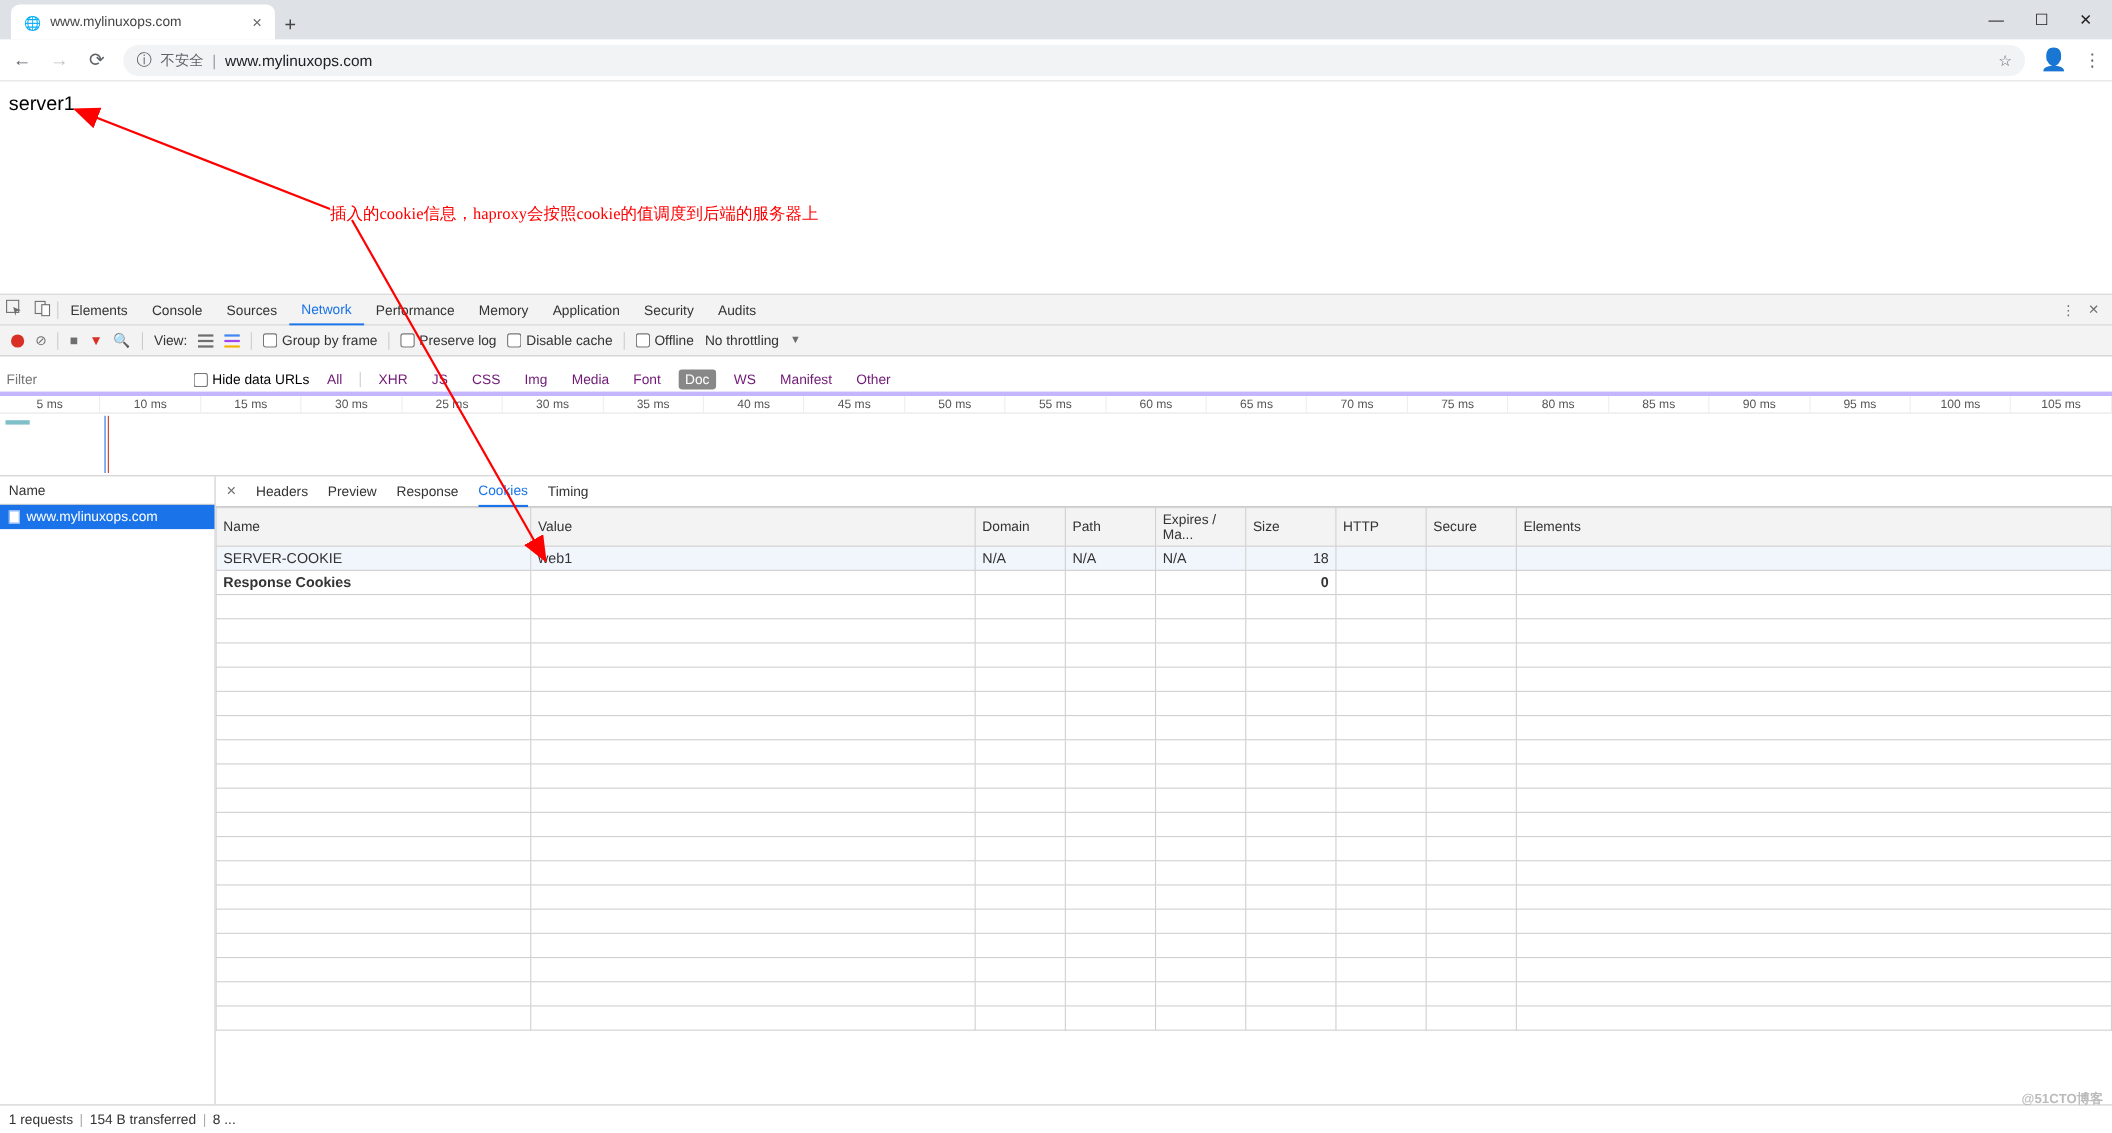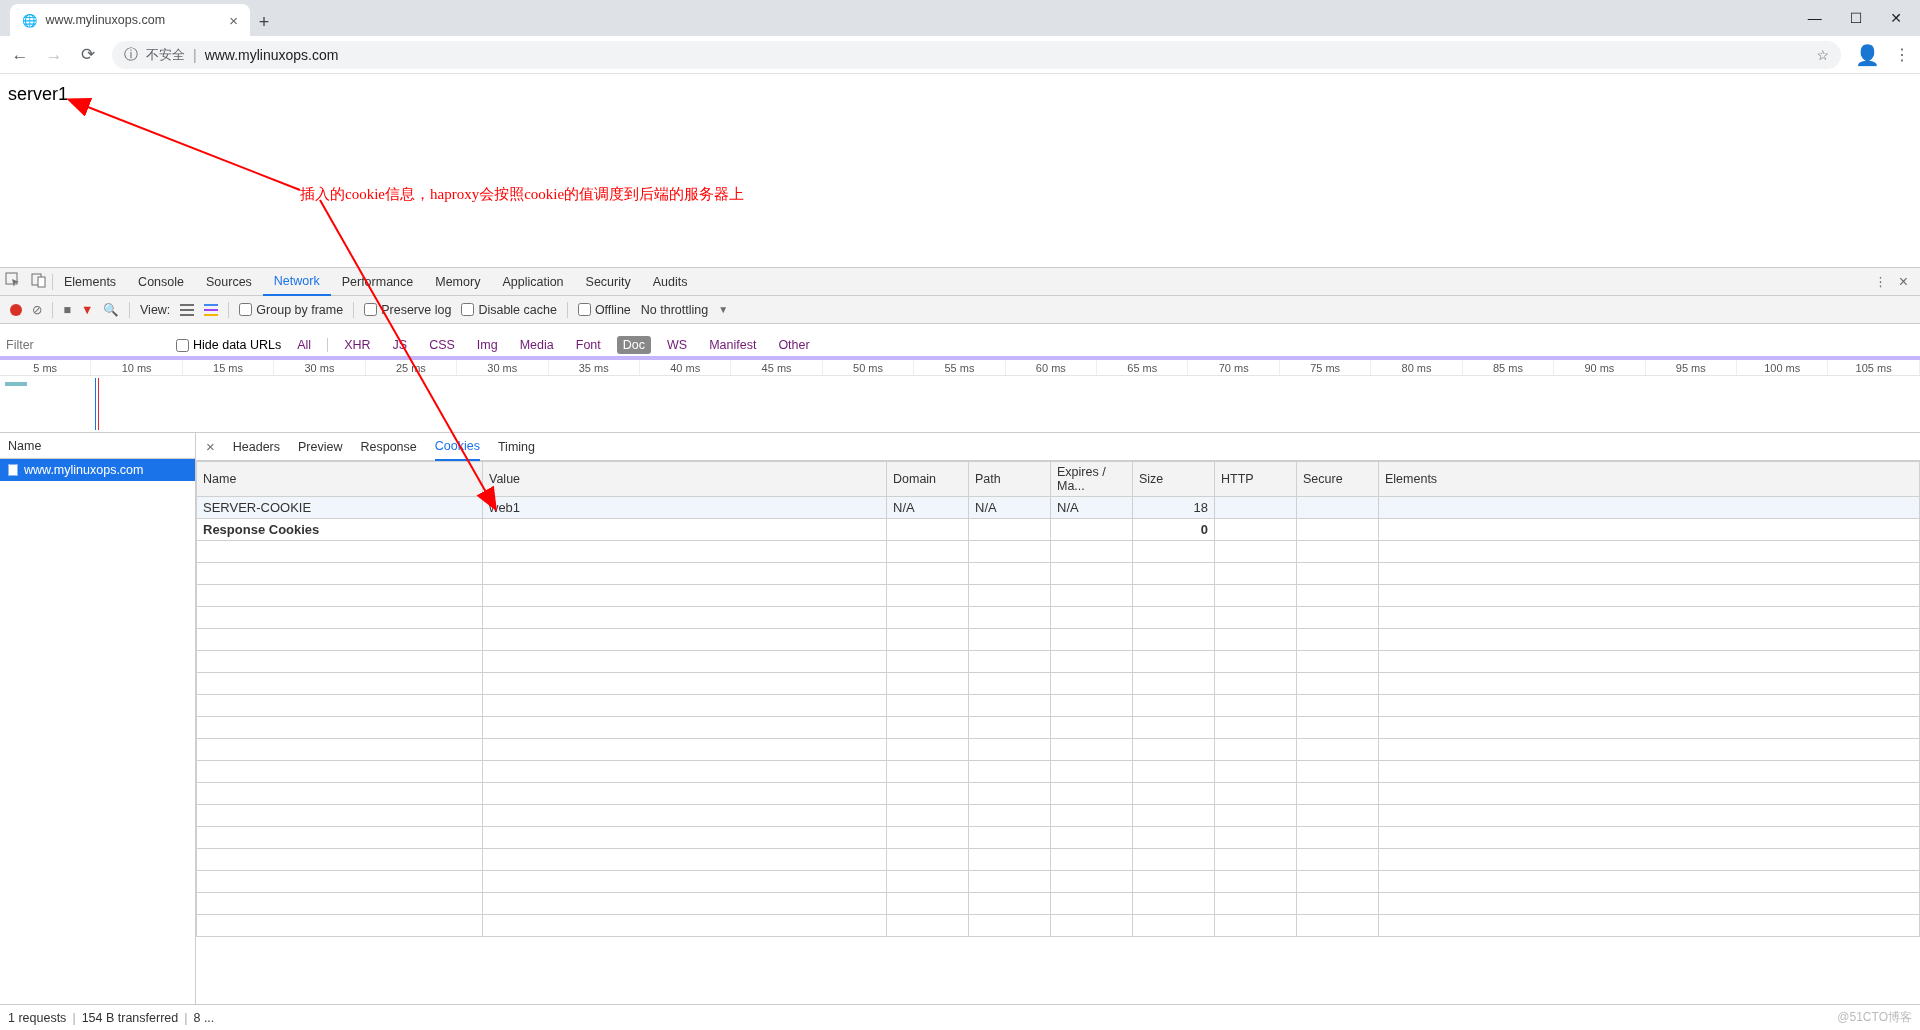--- a/index.html
+++ b/index.html
@@ -73,21 +73,21 @@
   th, td { border: 1px solid #d0d0d0; padding: 3px 6px; text-align: left; font-weight: normal; height:20px;}
   thead th { background: #f3f3f3; font-size: 12.5px; }
   tr.bold td { font-weight: 600; }
   tr.sel td { background: #f1f6fd; }
   .num { text-align: right; }
   col.name{width:286px} col.val{width:404px} col.dom{width:82px} col.path{width:82px} col.exp{width:82px} col.size{width:82px} col.http{width:82px} col.sec{width:82px} col.same{width:auto}
 
   
   .status { position: absolute; bottom: 0; left: 0; right: 0; height: 26px; border-top: 1px solid #ccc; display: flex; align-items: center; padding: 0 8px; font-size: 12.5px; color: #333; background:#fff;}
   .status .sep2 { margin: 0 6px; color: #aaa;}
-  .watermark { position: absolute; right: 8px; bottom: 4px; color: #bbb; font-size: 12px;}
+  .watermark { position: absolute; right: 8px; bottom: 22px; color: #bbb; font-size: 12px; font-weight: bold;}
 
   
   .arrow-svg { position: absolute; left: 0; top: 0; pointer-events: none; }
 </style>
 </head>
 <body>
 
 <div class="tab-strip">
   <div class="tab">
     <span>🌐</span>

